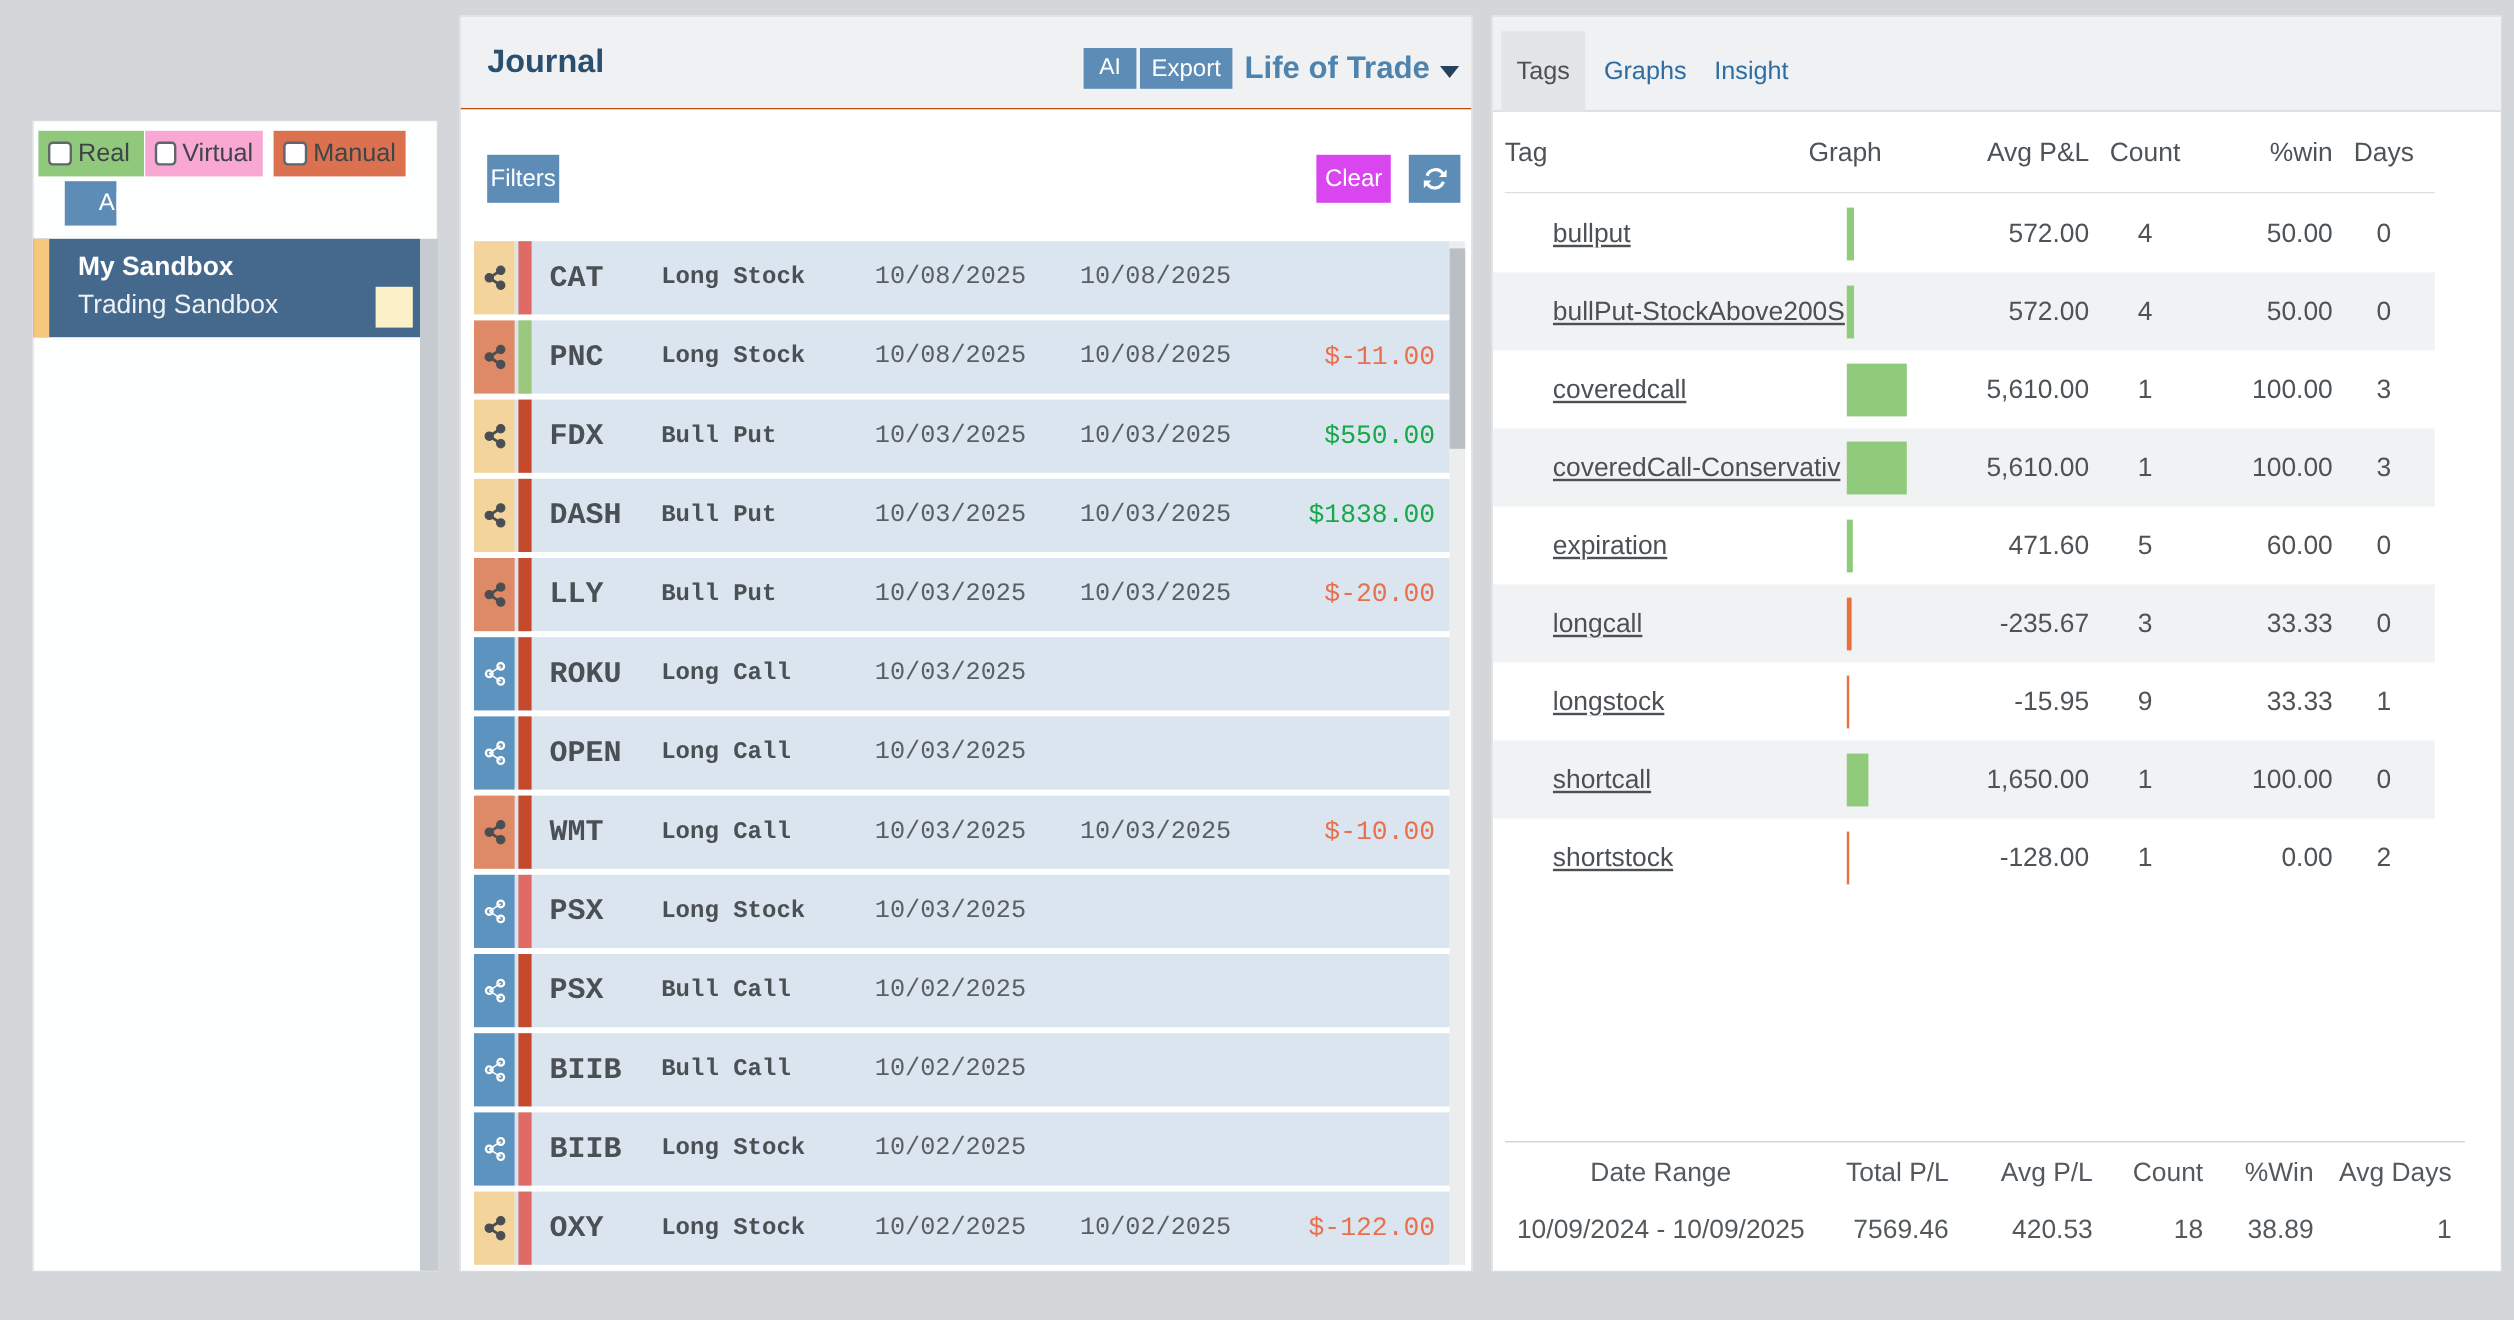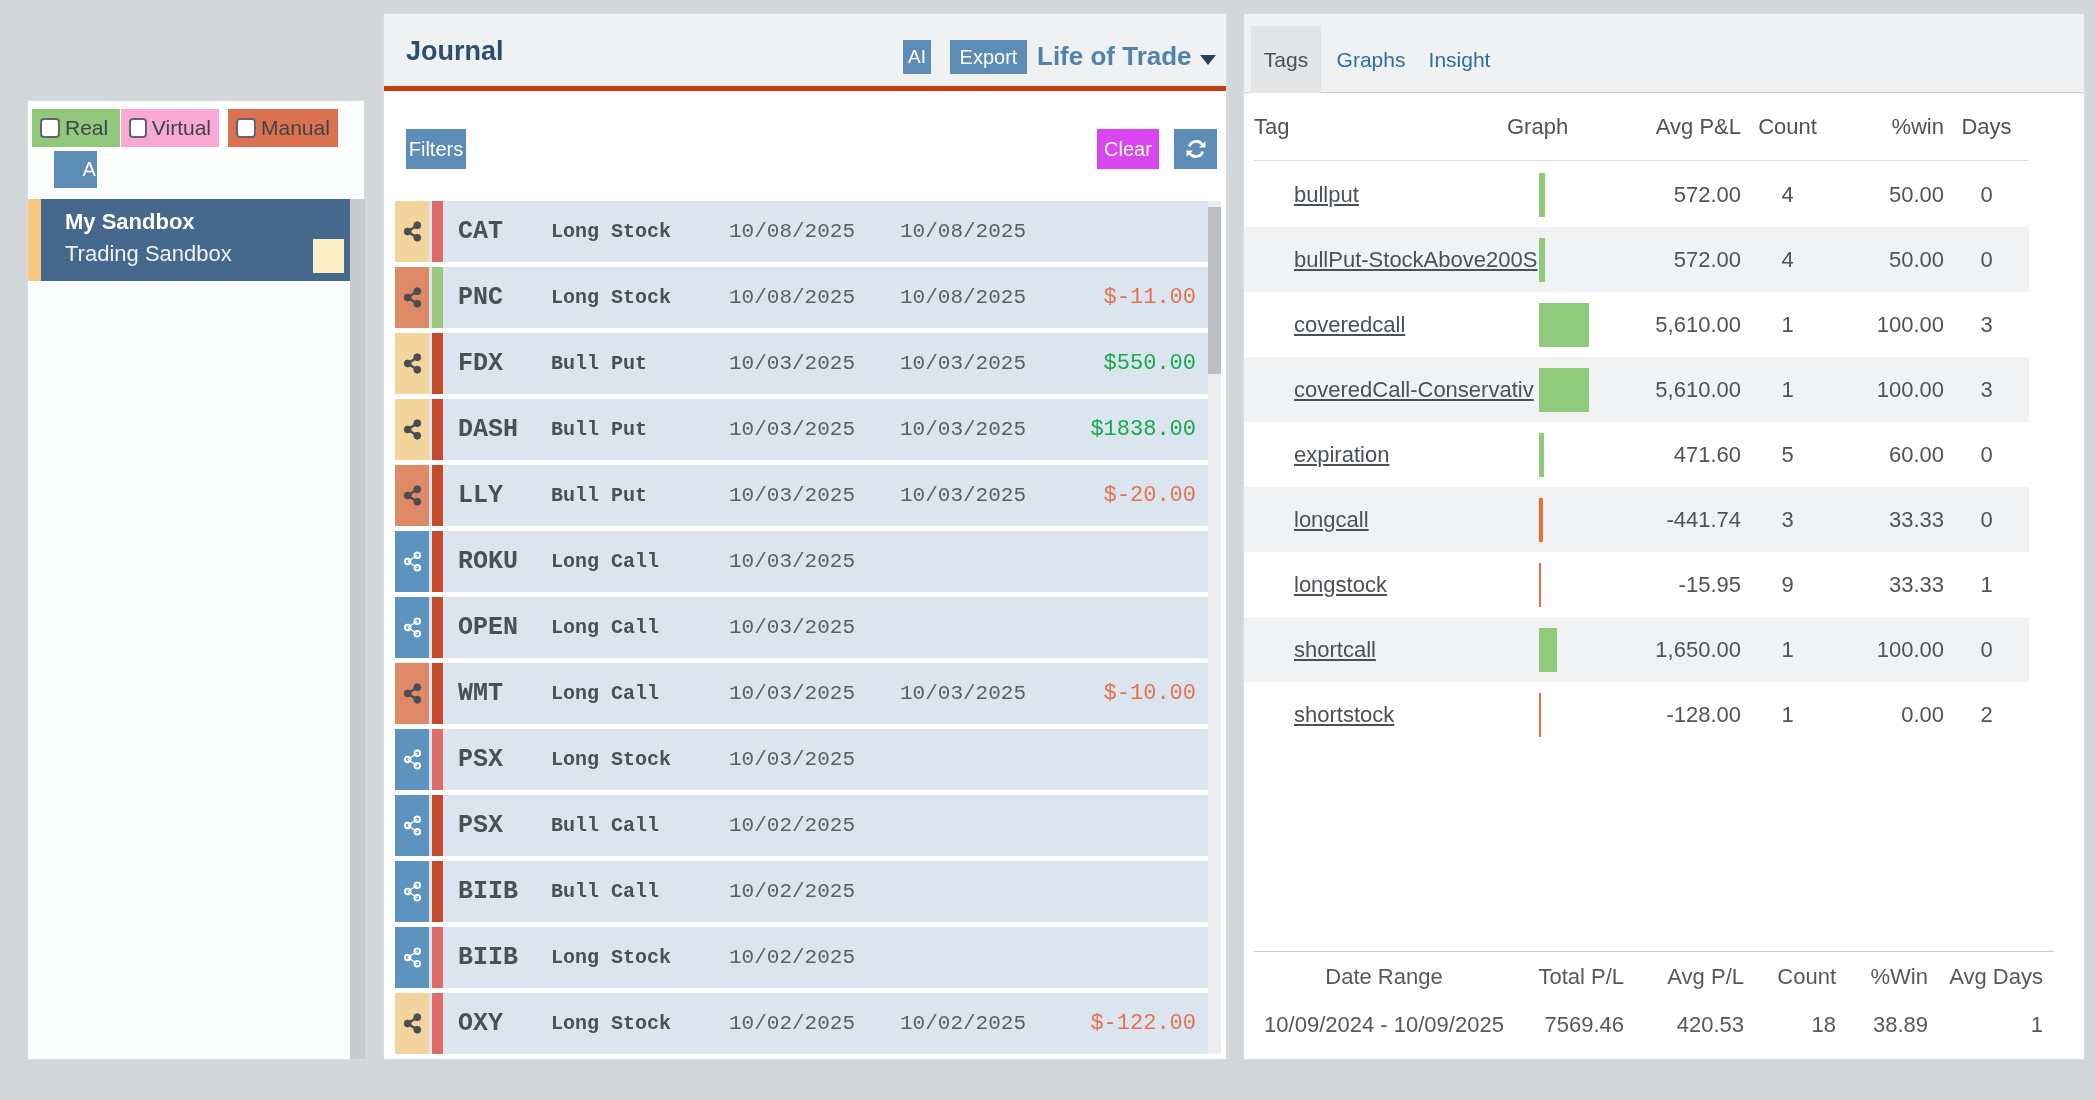--- a/index.html
+++ b/index.html
@@ -19,23 +19,23 @@
   .chip .box { width:20px; height:20px; background:#fff; border:2px solid #60666b; border-radius:4px; margin-right:5px; }
   .all-chip { position:absolute; left:26px; top:50px; width:43px; height:37px; background:#5d8db7; color:#fff; font-size:20px; display:flex; align-items:center; justify-content:center; cursor:pointer;padding-left:36px; }
   .sandbox { position:absolute; left:0; top:98px; width:322px; height:82px; background:#45698d; border-left:13px solid #f5c87e; cursor:pointer; }
   .sandbox .t1 { position:absolute; left:24px; top:10px; color:#fff; font-weight:700; font-size:22px; }
   .sandbox .t2 { position:absolute; left:24px; top:42px; color:#eef2f6; font-size:22px; }
   .sandbox .sq { position:absolute; right:6px; bottom:8px; width:31px; height:34px; background:#fbf0c8; }
   .sb-scroll { position:absolute; left:322px; top:98px; width:15px; height:860px; background:#c5cbce; }
 
   
   .journal { left:383px; top:13px; width:844px; height:1047px; }
-  .j-head { position:absolute; left:0; top:0; right:0; height:77px; background:#eff1f2; border-bottom:5px solid #c2410c;text-align:center; }
+  .j-head { position:absolute; left:0; top:0; right:0; height:77px; background:#eff1f2; border-bottom:1px solid #c2410c;text-align:center; }
   .j-title { position:absolute; left:22px; top:22px; font-size:27px; font-weight:600; color:#2a4f6f; }
-  .ai-btn { position:absolute; left:519px; top:26px; width:28px; height:34px; background:#5d8db7; font-size:19px; }
+  .ai-btn { position:absolute; left:519px; top:26px; width:44px; height:34px; background:#5d8db7; font-size:19px; }
   .export-btn { position:absolute; left:566px; top:26px; width:77px; height:34px; background:#5d8db7; font-size:20px; }
   .lot { position:absolute; left:653px; top:27px; font-size:26px; font-weight:600; color:#4d83ad; cursor:pointer; white-space:nowrap; }
   .lot .caret { display:inline-block; width:0; height:0; border-left:8px solid transparent; border-right:8px solid transparent; border-top:10px solid #27425d; margin-left:8px; }
   .filters-btn { position:absolute; left:22px; top:115px; width:60px; height:40px; background:#5d8db7; font-size:20px; }
   .clear-btn { position:absolute; left:713px; top:115px; width:62px; height:40px; background:#d946ef; font-size:20px; }
   .refresh-btn { position:absolute; left:790px; top:115px; width:43px; height:40px; background:#5d8db7; }
   .rows { position:absolute; left:11px; top:187px; width:813px; }
   .trow { display:flex; height:61px; margin-bottom:5px; cursor:pointer; }
   .trow .ic { width:34px; display:flex; align-items:center; justify-content:center; flex:none; }
   .trow .body { flex:1; background:#dbe5ef; position:relative; display:flex; align-items:center;font-family:Liberation Mono, monospace; }
@@ -462,21 +462,21 @@
           <div class="cell-num">471.60</div>
           <div class="cell-center">5</div>
           <div class="cell-num">60.00</div>
           <div class="cell-center">0</div>
         </div>
         <div class="tag-row tgrid alt">
           <a class="tag-link">longcall</a>
           <div class="gbar-wrap">
             <div style="width: 4px; height: 44px; background: rgb(232, 112, 61);"></div>
           </div>
-          <div class="cell-num">-441.74</div>
+          <div class="cell-num">-235.67</div>
           <div class="cell-center">3</div>
           <div class="cell-num">33.33</div>
           <div class="cell-center">0</div>
         </div>
         <div class="tag-row tgrid">
           <a class="tag-link">longstock</a>
           <div class="gbar-wrap">
             <div style="width: 2px; height: 44px; background: rgb(232, 112, 61);"></div>
           </div>
           <div class="cell-num">-15.95</div>

